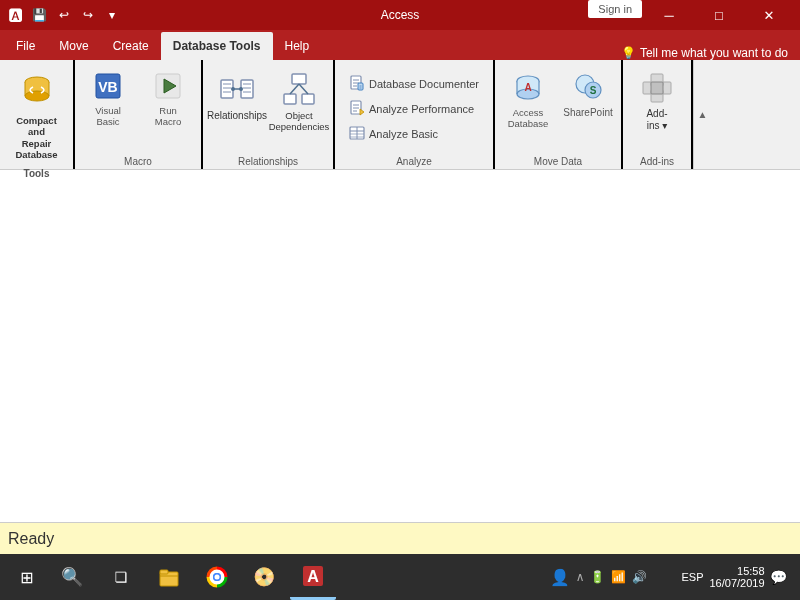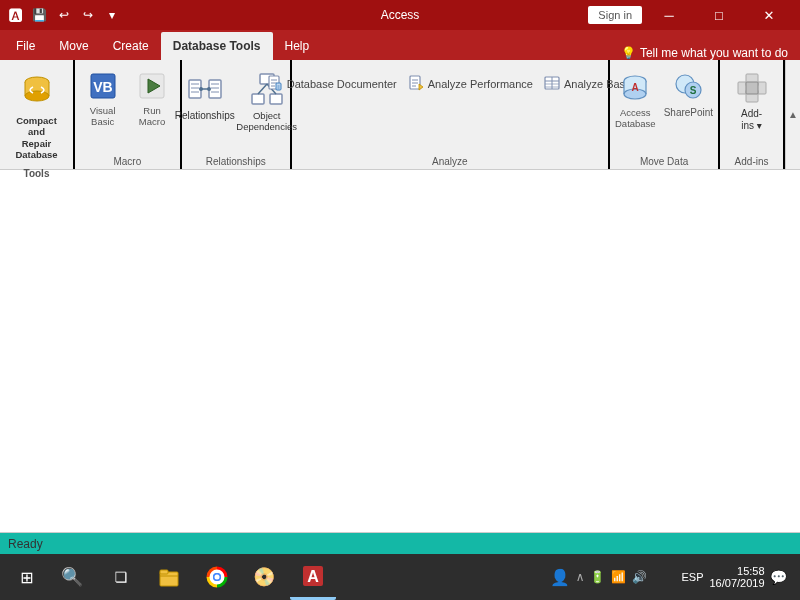--- a/index.html
+++ b/index.html
@@ -10,21 +10,21 @@
       height: 30px;
       background: #a01010;
       display: flex;
       align-items: center;
       justify-content: space-between;
       padding: 0 8px;
       color: white;
     }
     .title-bar-left { display: flex; align-items: center; gap: 6px; }
     .title-bar-center { position: absolute; left: 50%; transform: translateX(-50%); font-size: 12px; color: white; }
-    .title-bar-right { display: flex; align-items: center; gap: 4px; margin-left: auto; }
+    .title-bar-right { display: flex; align-items: flex-start; gap: 4px; margin-left: auto; }
     .title-bar-btn {
       width: 46px; height: 30px;
       display: flex; align-items: center; justify-content: center;
       color: white; font-size: 13px; cursor: pointer;
     }
 
     .quick-access { display: flex; align-items: center; gap: 2px; }
     .qa-btn { width: 22px; height: 22px; display: flex; align-items: center; justify-content: center; color: white; font-size: 12px; cursor: pointer; }
 
     .sign-in-btn {
@@ -152,27 +152,27 @@
       height: calc(600px - 30px - 30px - 110px - 22px - 46px);
       background: white;
       flex: 1;
     }
 
     
     .status-bar {
       position: absolute;
       bottom: 46px;
       left: 0; right: 0;
-      height: 22px;
-      background: #14b8a6;
+      height: 32px;
+      background: #fef9c3;
       border-top: 1px solid #ccc;
       display: flex;
       align-items: center;
       padding: 0 8px;
-      font-size: 12px;
+      font-size: 16px;
       color: #333;
     }
 
     
     .taskbar {
       position: absolute;
       bottom: 0; left: 0; right: 0;
       height: 46px;
       background: #2d2d2d;
       display: flex;
@@ -189,21 +189,21 @@
 
     .taskbar-right {
       display: flex; align-items: center; gap: 6px;
       padding: 0 8px; color: white;
     }
     .taskbar-clock { text-align: right; font-size: 11px; }
 
     
     .analyze-small-group {
       display: flex;
-      flex-direction: row;
+      flex-direction: column;
       gap: 1px;
       padding-top: 4px;
     }
   </style>
 </head>
 <body>
 
 <div class="title-bar">
   <div class="title-bar-left">
 

